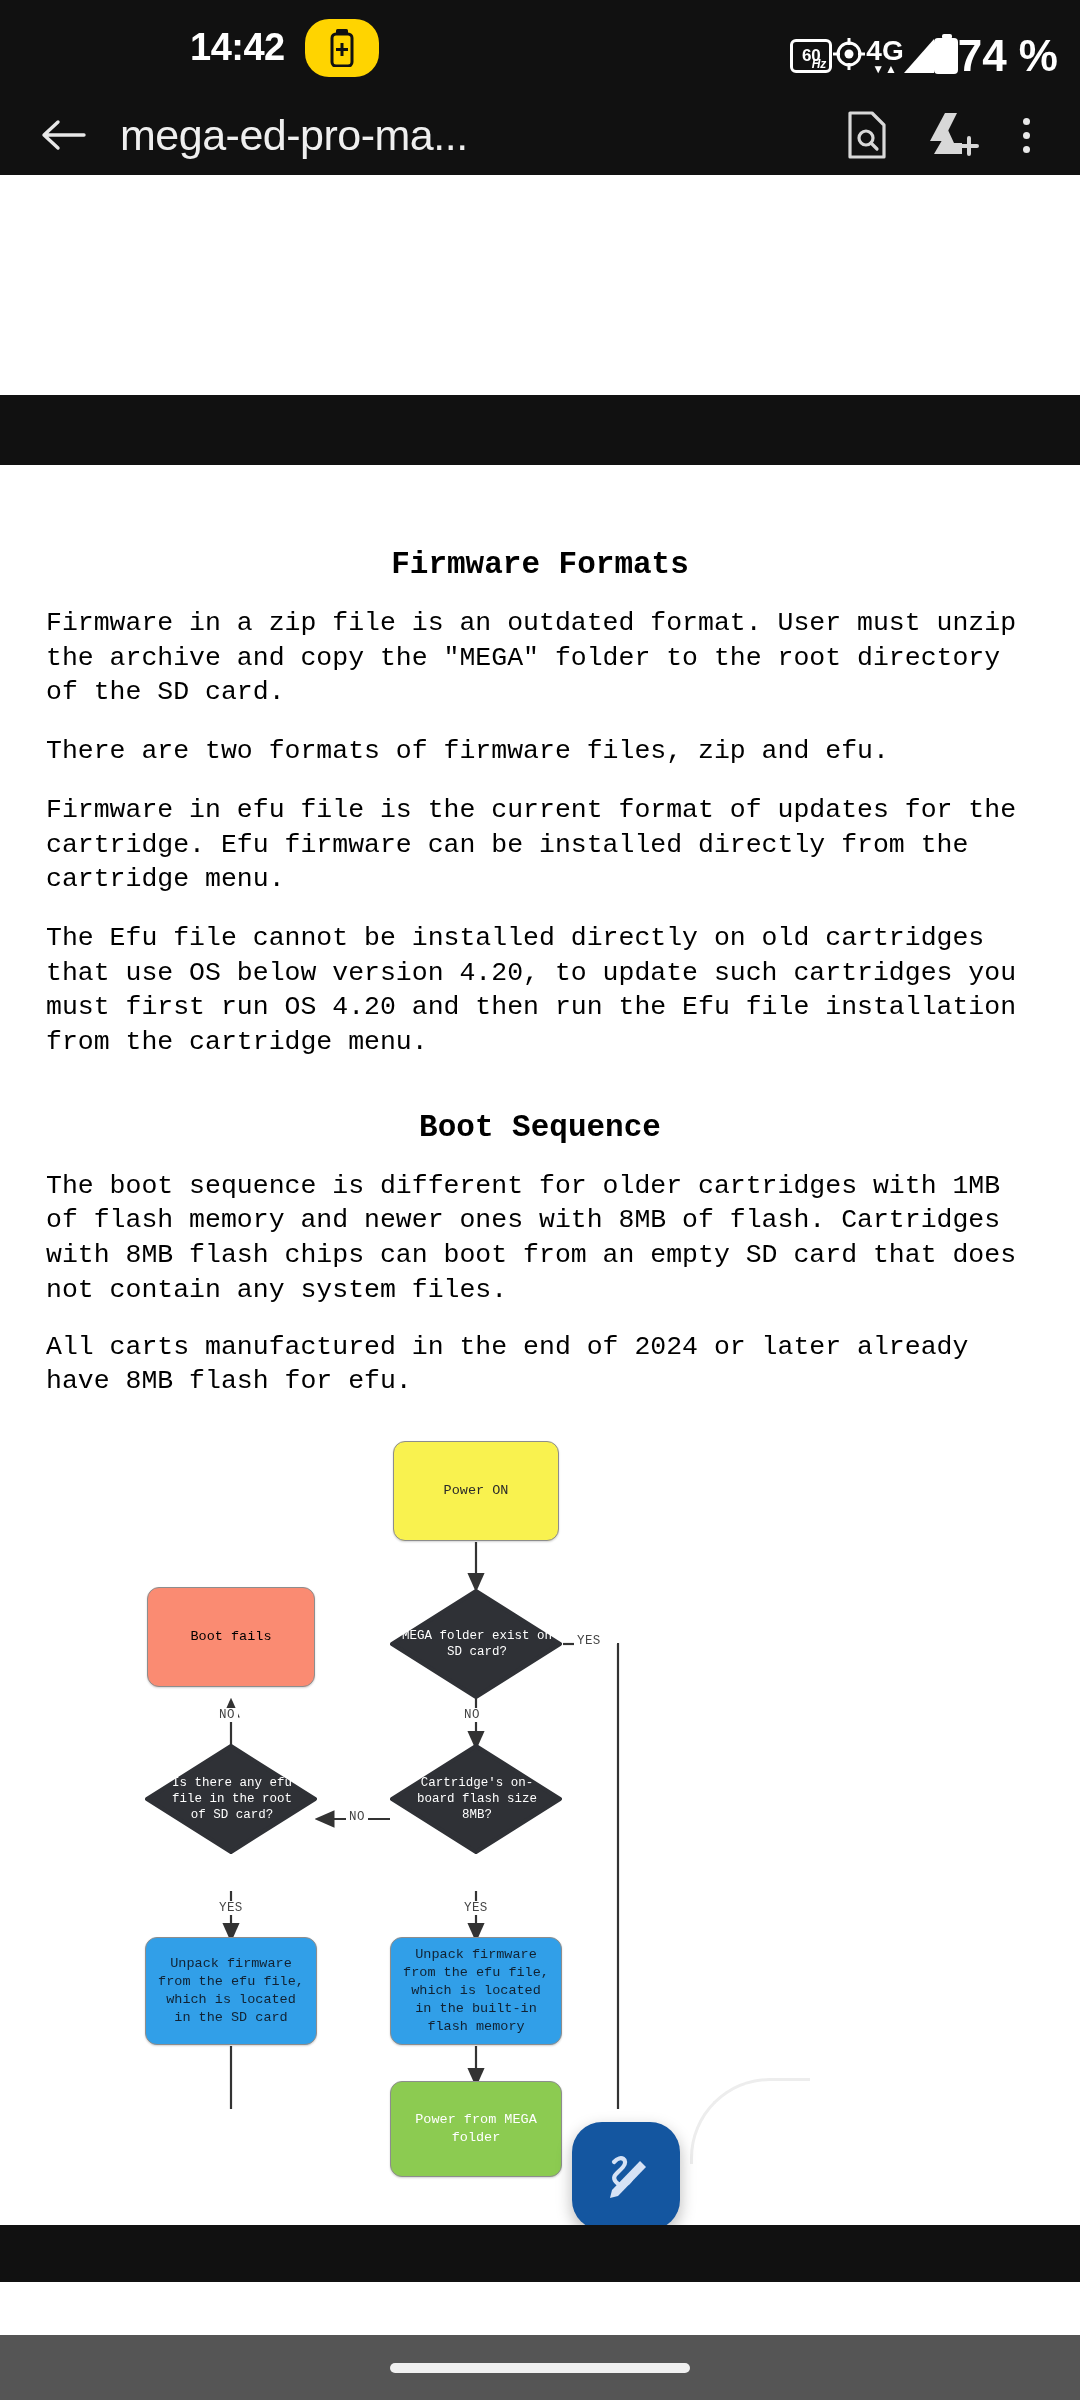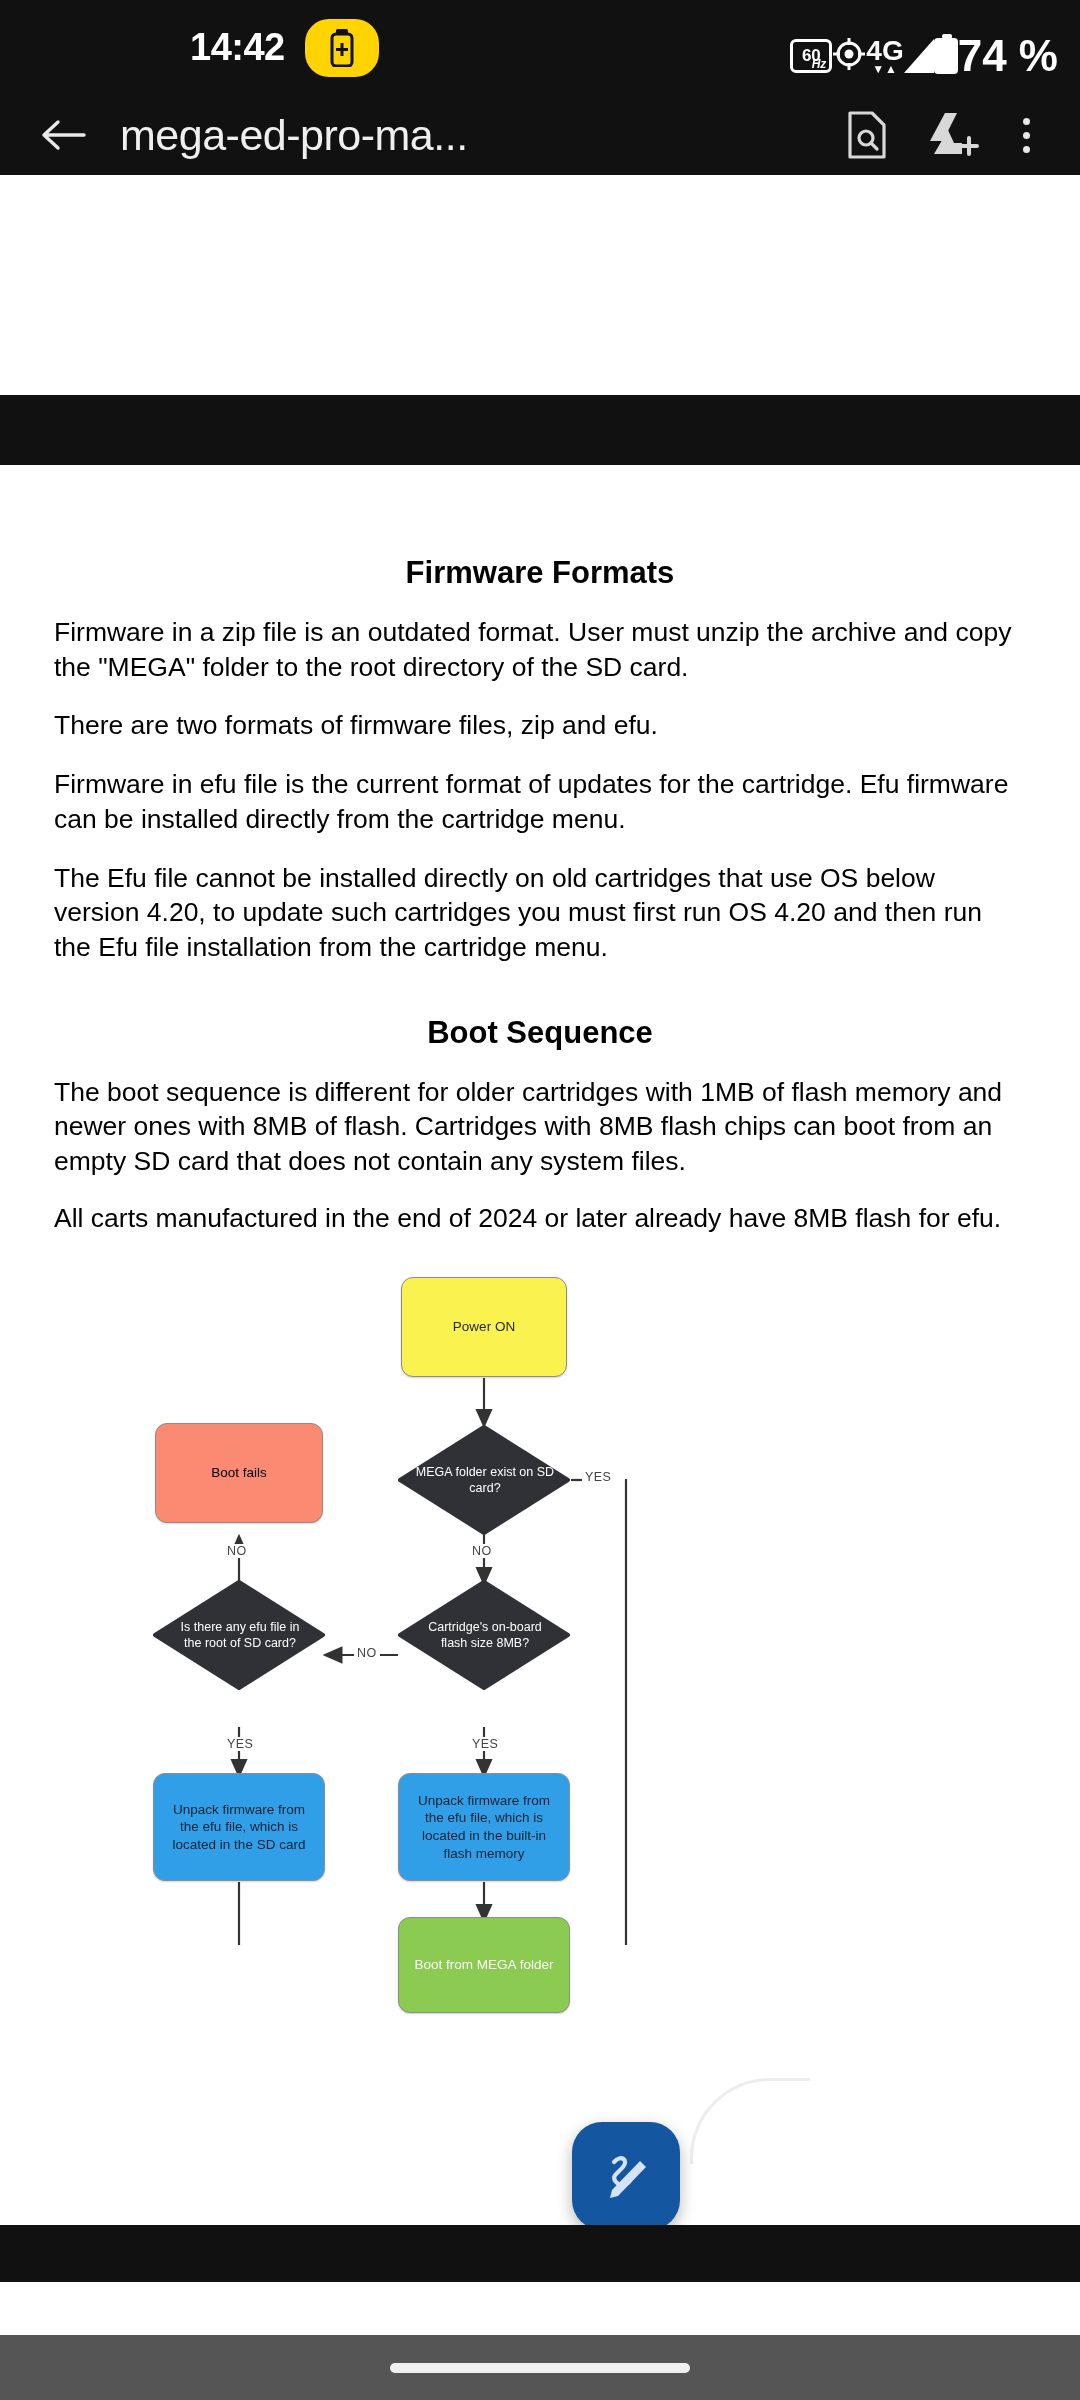--- a/index.html
+++ b/index.html
@@ -70,21 +70,22 @@
     position:absolute; left:0; top:175px; width:1080px; height:2050px;
     background:#ffffff; overflow:hidden;
   }
   .page-gap{
     position:absolute; left:0; width:1080px; background:#111111;
   }
   .pg1{ top:0; height:95px; background:#ffffff; }
   .pg-dark{ top:220px; height:70px; }
   .page{
     position:absolute; left:0; top:290px; width:1080px; background:#ffffff;
-    padding:16px;
+    padding:8px;
+    font-family:Liberation Mono, monospace;
   }
   .doc-h{
     text-align:center; font-size:31px; font-weight:700; color:#000;
     margin-top:74px;
   }
   .doc-h.second{ margin-top:50px; }
   .doc-p{
     font-size:26.5px; line-height:1.31; color:#000;
     margin:24px 38px 0 38px;
   }
@@ -300,21 +301,21 @@
 
       <div class="node rbox blue" style="left:137px; top:508px; width:172px; height:108px;">
         <span>Unpack firmware from the efu file, which is located in the SD card</span>
       </div>
 
       <div class="node rbox blue" style="left:382px; top:508px; width:172px; height:108px;">
         <span>Unpack firmware from the efu file, which is located in the built-in flash memory</span>
       </div>
 
       <div class="node rbox green" style="left:382px; top:652px; width:172px; height:96px;">
-        <span>Boot from MEGA folder</span>
+        <span>Power from MEGA folder</span>
       </div>
 
       <span class="edge-label" style="left:566px; top:205px;">YES</span>
       <span class="edge-label" style="left:453px; top:279px;">NO</span>
       <span class="edge-label" style="left:338px; top:381px;">NO</span>
       <span class="edge-label" style="left:453px; top:472px;">YES</span>
       <span class="edge-label" style="left:208px; top:279px;">NO</span>
       <span class="edge-label" style="left:208px; top:472px;">YES</span>
 
     </div>

